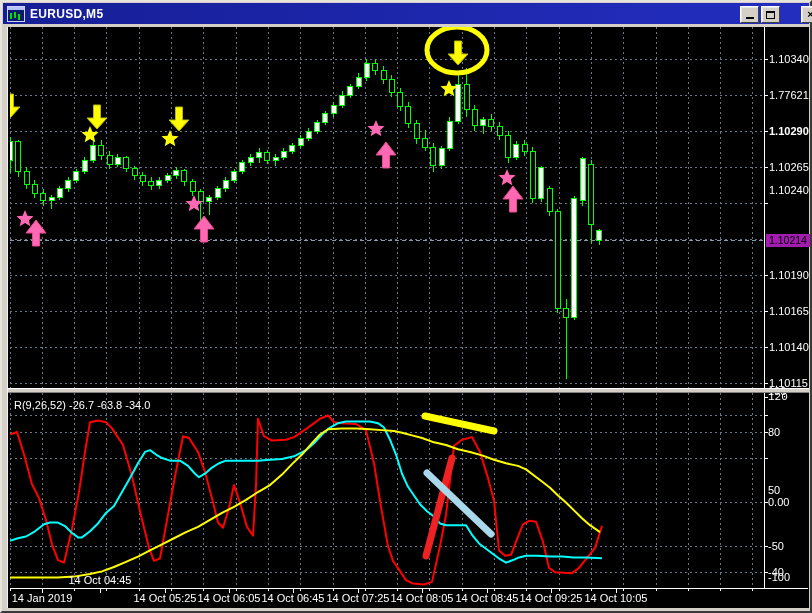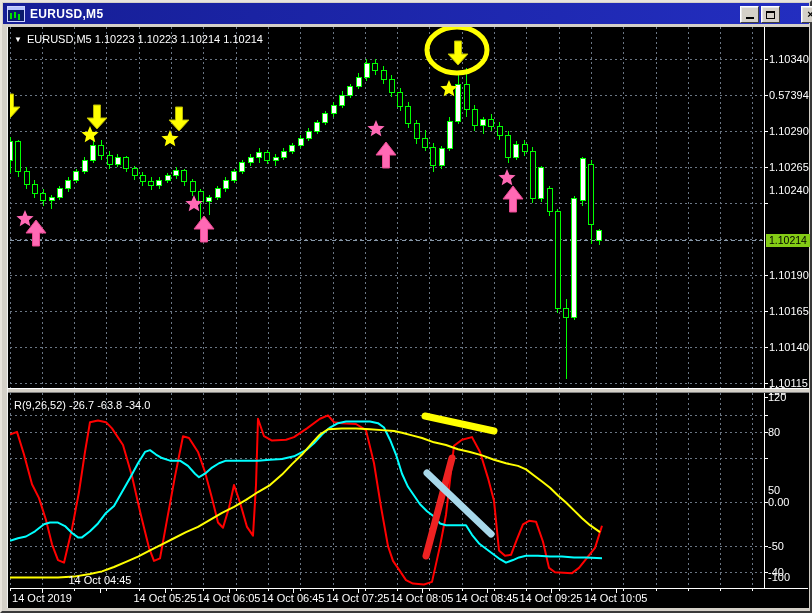--- a/index.html
+++ b/index.html
@@ -23,21 +23,21 @@
   .glyph-max{width:9px;height:8px;border:1px solid #000;border-top-width:2px;box-sizing:border-box;}
   .client{position:absolute;left:5px;top:25px;width:802px;height:581px;background:#000;
     border-left:1px solid #f2f2f2;box-sizing:border-box;}
   svg{position:absolute;left:0;top:0;}
   .overlay{position:absolute;color:#fff;font-size:11px;white-space:nowrap;}
   .chart-header{left:12px;top:31px;}
   .chart-header .tri{font-size:8px;vertical-align:1px;margin-right:5px;}
   .ind-header{left:12px;top:397px;}
   .axis-label{position:absolute;color:#fff;font-size:11px;white-space:nowrap;}
   .time-label{transform:translateX(-50%);}
-  .cur-price{position:absolute;left:764px;top:232px;width:44px;height:13px;background:#84cc16;color:#000;
+  .cur-price{position:absolute;left:764px;top:232px;width:44px;height:13px;background:#a21caf;color:#000;
     font-size:10.5px;line-height:13px;padding-left:3px;box-sizing:border-box;}
   .separator{position:absolute;left:6px;top:386px;width:801px;height:5px;background:#D4D0C8;
     border-top:1px solid #fff;border-bottom:1px solid #808080;box-sizing:border-box;}
 </style>
 </head>
 <body>
 
 <div class="win">
   <div class="titlebar">
     <div class="app-icon"></div>
@@ -355,47 +355,46 @@
         <path d="M168.0,128.0L170.4,133.7L176.6,134.2L171.9,138.3L173.3,144.3L168.0,141.1L162.7,144.3L164.1,138.3L159.4,134.2L165.6,133.7Z" fill="#FFFF00"></path>
         <path d="M447.0,78.0L449.4,83.7L455.6,84.2L450.9,88.3L452.3,94.3L447.0,91.0L441.7,94.3L443.1,88.3L438.4,84.2L444.6,83.7Z" fill="#FFFF00"></path>
         <path d="M23.0,208.0L25.4,213.7L31.6,214.2L26.9,218.3L28.3,224.3L23.0,221.1L17.7,224.3L19.1,218.3L14.4,214.2L20.6,213.7Z" fill="#FF69B4"></path>
         <path d="M192.0,193.0L194.4,198.7L200.6,199.2L195.9,203.3L197.3,209.3L192.0,206.1L186.7,209.3L188.1,203.3L183.4,199.2L189.6,198.7Z" fill="#FF69B4"></path>
         <path d="M374.0,118.0L376.4,123.7L382.6,124.2L377.9,128.3L379.3,134.3L374.0,131.1L368.7,134.3L370.1,128.3L365.4,124.2L371.6,123.7Z" fill="#FF69B4"></path>
         <path d="M505.0,167.0L507.4,172.7L513.6,173.2L508.9,177.3L510.3,183.3L505.0,180.1L499.7,183.3L501.1,177.3L496.4,173.2L502.6,172.7Z" fill="#FF69B4"></path>
         <ellipse cx="455" cy="48" rx="30" ry="23" fill="none" stroke="#FFFF00" stroke-width="5"></ellipse>
       </g>
     </svg>
 
-  <div class="overlay chart-header"><span class="tri">▼</span><span>EURUSD,M5  1.10223 1.10223 1.10214 1.10214</span></div>
 
   <div class="overlay ind-header">R(9,26,52) -26.7 -63.8 -34.0</div>
 
   <div id="price-axis">
       <span class="axis-label" style="left: 767px; top: 50.5px;">1.10340</span>
-      <span class="axis-label" style="left: 767px; top: 86.5775px;">0.57394</span>
-      <span class="axis-label" style="left: 767px; top: 122.655px;">1.10290</span>
+      <span class="axis-label" style="left: 767px; top: 86.5775px;">1.77621</span>
+      <span class="axis-label" style="left: 767px; top: 122.655px; font-weight: bold;">1.10290</span>
       <span class="axis-label" style="left: 767px; top: 158.732px;">1.10265</span>
       <span class="axis-label" style="left: 767px; top: 182px;">1.10240</span>
       <span class="axis-label" style="left: 767px; top: 266.965px;">1.10190</span>
       <span class="axis-label" style="left: 767px; top: 303.043px;">1.10165</span>
       <span class="axis-label" style="left: 767px; top: 339.12px;">1.10140</span>
       <span class="axis-label" style="left: 767px; top: 375.197px;">1.10115</span>
     </div>
   <div id="osc-axis">
-      <span class="axis-label" style="left: 766px; top: 389.36px;">120</span>
+      <span class="axis-label" style="left: 766px; top: 389.36px; font-family: Liberation Mono, monospace;">120</span>
       <span class="axis-label" style="left: 766px; top: 383px; text-align: center;">100</span>
       <span class="axis-label" style="left: 766px; top: 424.24px;">80</span>
       <span class="axis-label" style="left: 766px; top: 450.4px; margin-top: 32px;">50</span>
       <span class="axis-label" style="left: 766px; top: 494px;">0.00</span>
       <span class="axis-label" style="left: 766px; top: 537.6px;">-50</span>
       <span class="axis-label" style="left: 766px; top: 563.76px;">-40</span>
       <span class="axis-label" style="left: 766px; top: 568.5px;">-100</span>
     </div>
   <div id="time-axis">
-      <span class="axis-label time-label" style="left: 40px; top: 590px;">14 Oct 2019</span>
+      <span class="axis-label time-label" style="left: 40px; top: 590px;">14 Jan 2019</span>
       <span class="axis-label time-label" style="left: 98px; top: 572px;">14 Oct 04:45</span>
       <span class="axis-label time-label" style="left: 163px; top: 590px;">14 Oct 05:25</span>
       <span class="axis-label time-label" style="left: 227px; top: 590px;">14 Oct 06:05</span>
       <span class="axis-label time-label" style="left: 291px; top: 590px;">14 Oct 06:45</span>
       <span class="axis-label time-label" style="left: 356px; top: 590px;">14 Oct 07:25</span>
       <span class="axis-label time-label" style="left: 420px; top: 590px;">14 Oct 08:05</span>
       <span class="axis-label time-label" style="left: 485px; top: 590px;">14 Oct 08:45</span>
       <span class="axis-label time-label" style="left: 549px; top: 590px;">14 Oct 09:25</span>
       <span class="axis-label time-label" style="left: 614px; top: 590px;">14 Oct 10:05</span>
     </div>

